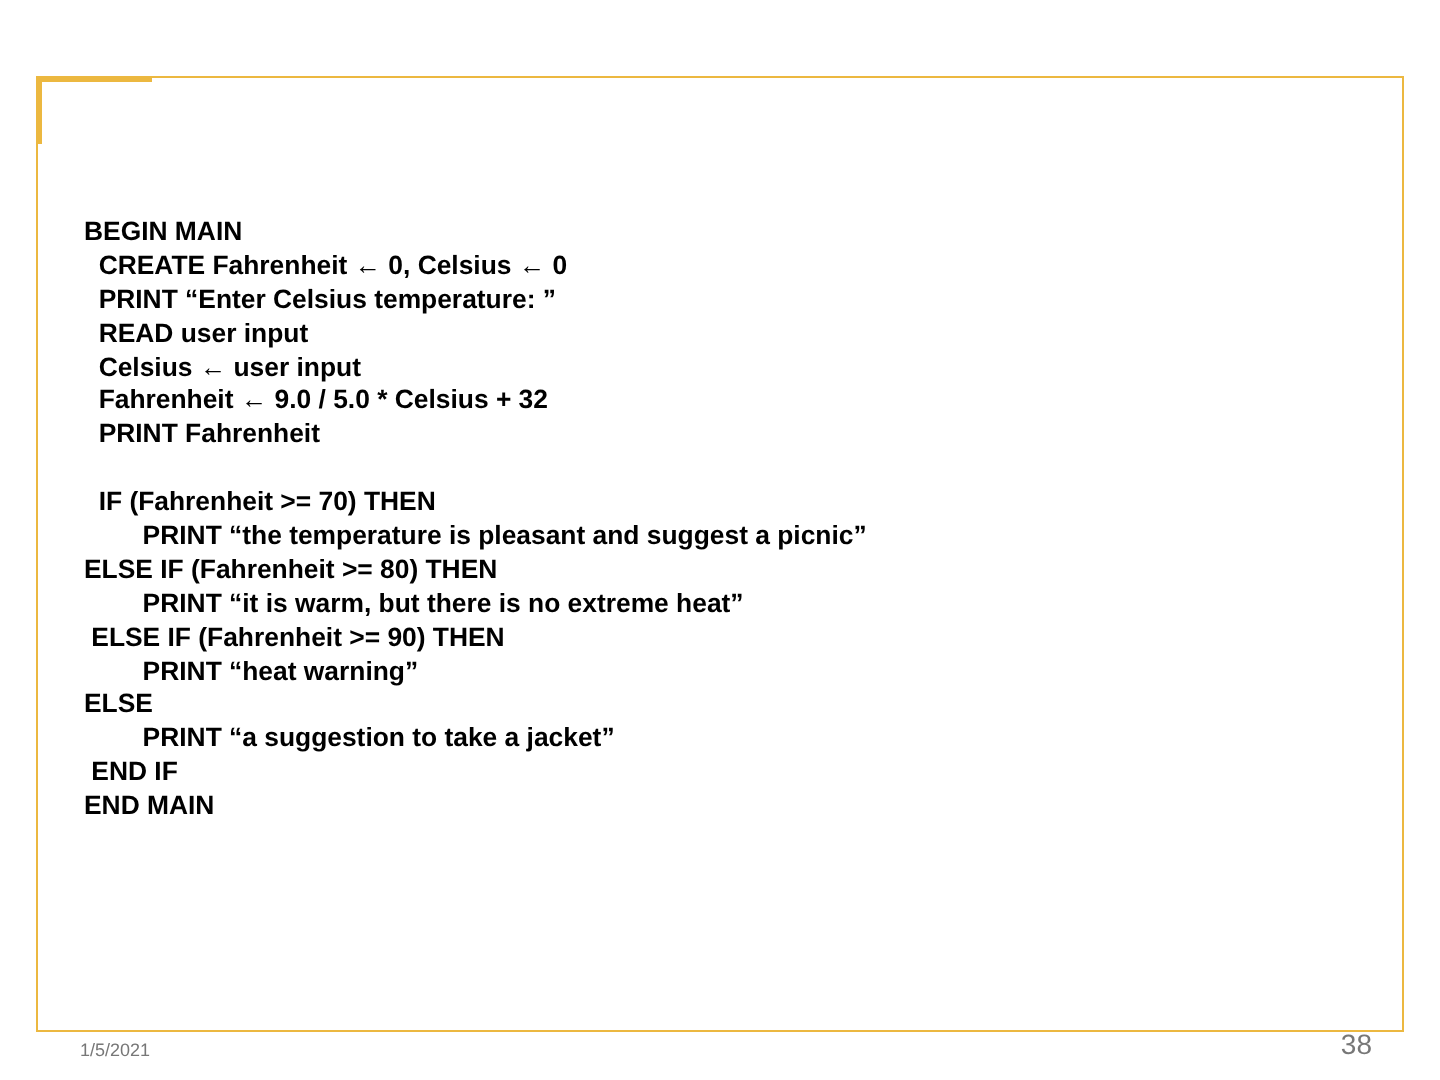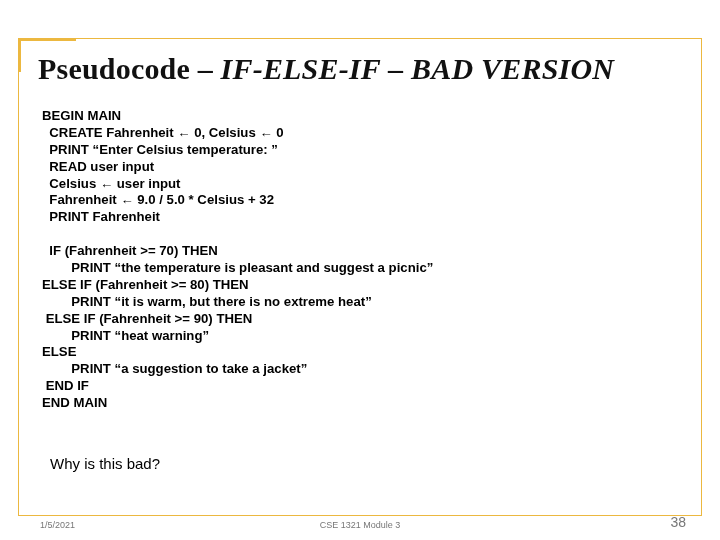--- a/index.html
+++ b/index.html
@@ -76,42 +76,37 @@
     font-size: 14px; color: #777;
   }
 </style>
 </head>
 <body>
 
 <div class="slide">
   <div class="outer-frame"></div>
   <div class="inner-accent"></div>
 
-  <div class="title">
-    <span>Pseudocode – </span><span class="ital">IF-ELSE-IF – BAD VERSION</span>
-  </div>
 
   <div class="code" id="code-block">BEGIN MAIN
   CREATE Fahrenheit ← 0, Celsius ← 0
   PRINT “Enter Celsius temperature: ”
   READ user input
   Celsius ← user input
   Fahrenheit ← 9.0 / 5.0 * Celsius + 32
   PRINT Fahrenheit
 
   IF (Fahrenheit &gt;= 70) THEN
         PRINT “the temperature is pleasant and suggest a picnic”
 ELSE IF (Fahrenheit &gt;= 80) THEN
         PRINT “it is warm, but there is no extreme heat”
  ELSE IF (Fahrenheit &gt;= 90) THEN
         PRINT “heat warning”
 ELSE
         PRINT “a suggestion to take a jacket”
  END IF
 END MAIN</div>
 
-  <div class="question">Why is this bad?</div>
 
 
   <div class="footer-date">1/5/2021</div>
-  <div class="footer-center">CSE 1321 Module 3</div>
   <div class="footer-num">38</div>
 </div>
 
 </body></html>

